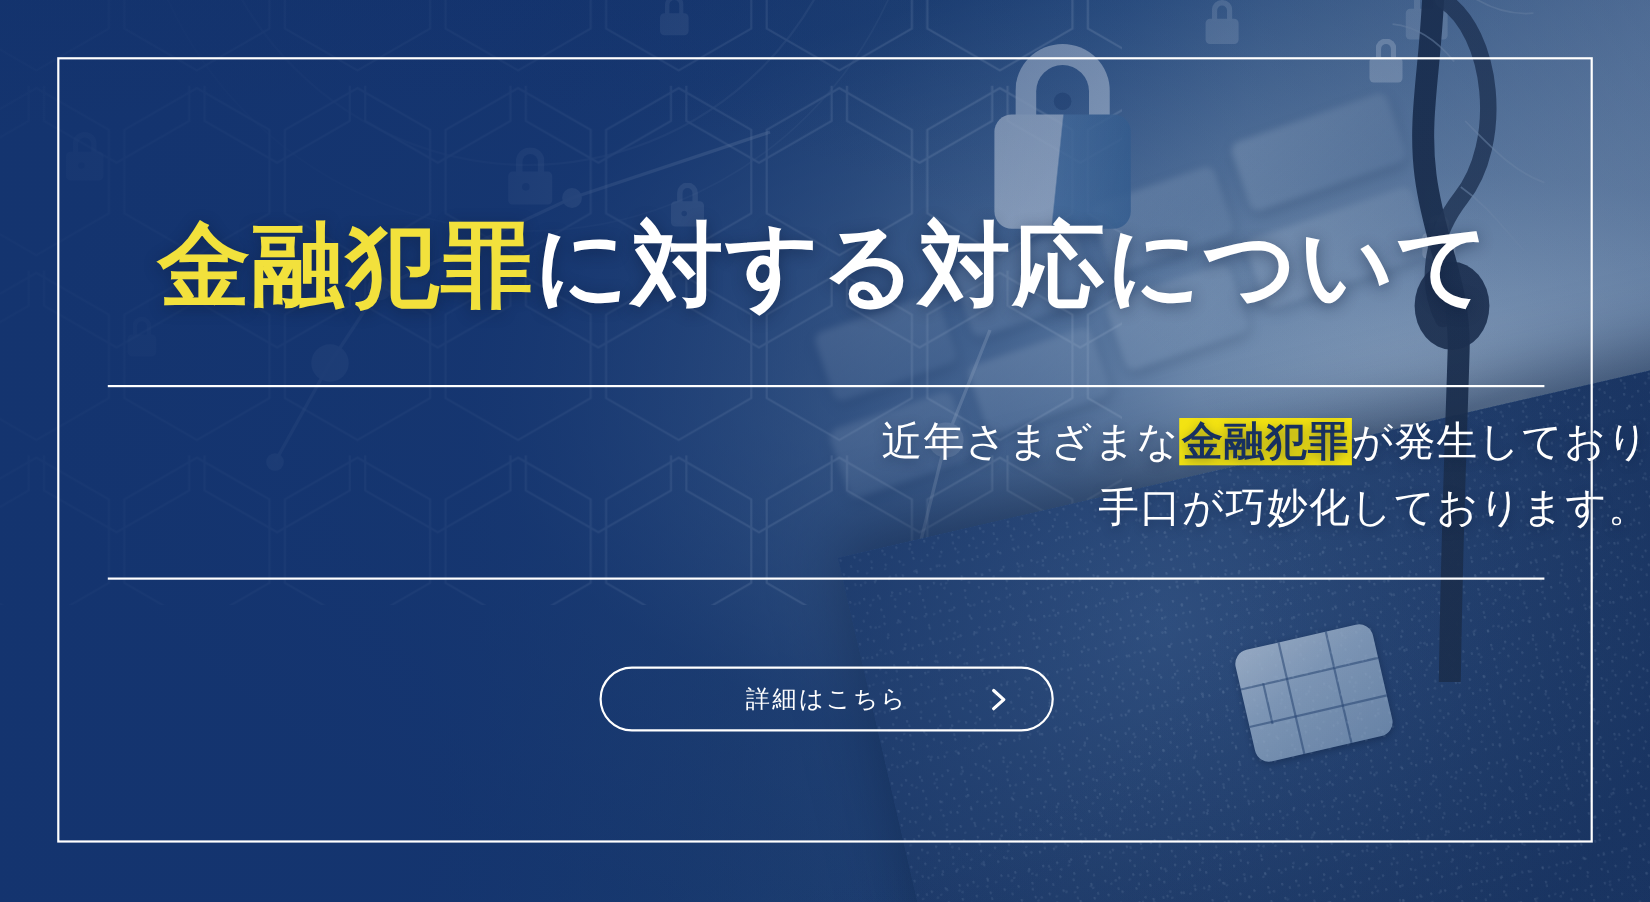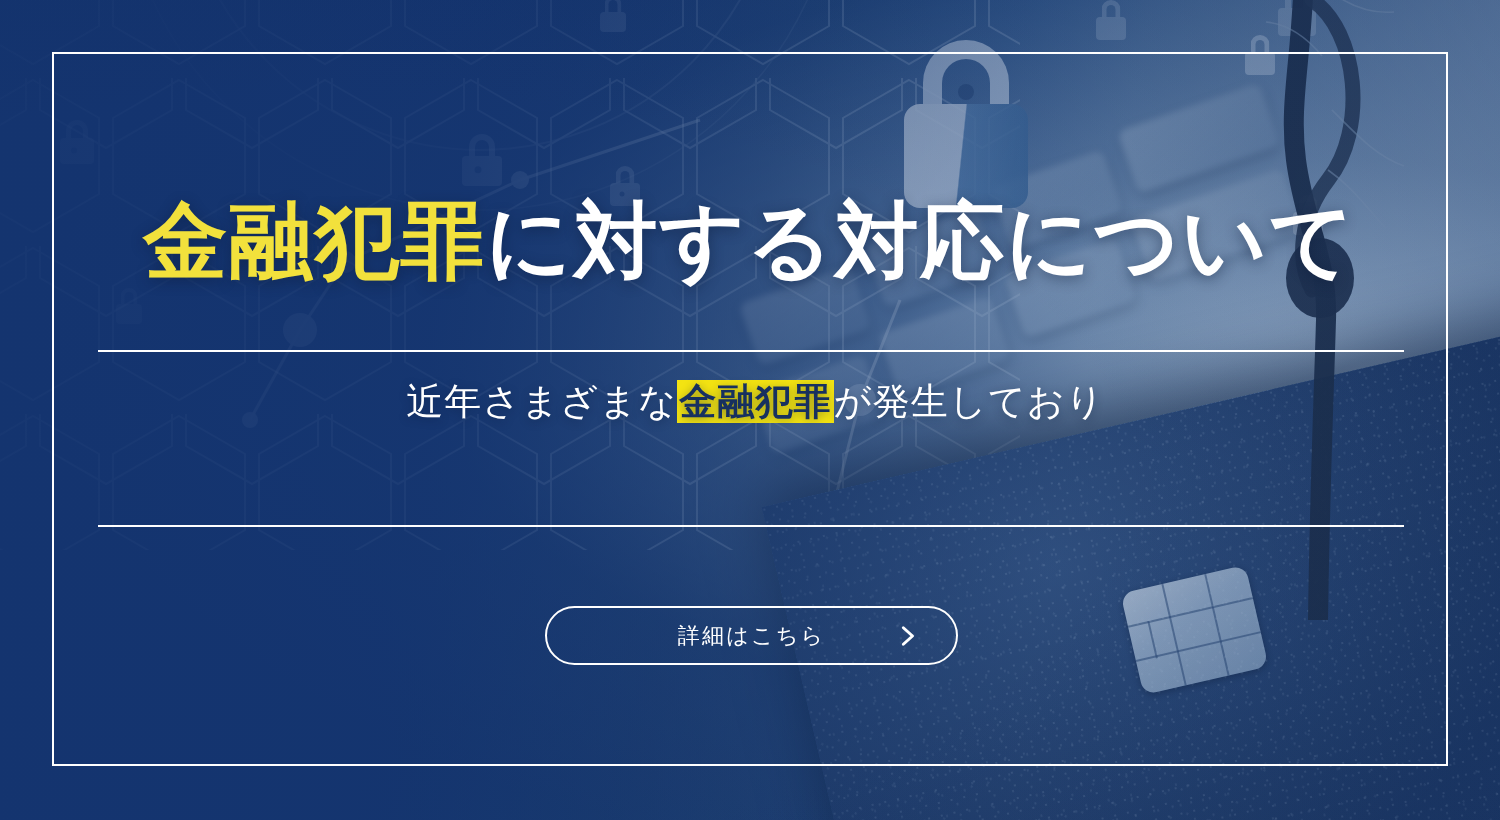--- a/index.html
+++ b/index.html
@@ -122,21 +122,21 @@
   .headline .hl{ color:#f2e13c; }
 
   .rule{
     position:absolute; height:2px; background:#ffffff; left:98px; width:1306px;
   }
   .rule.top{ top:350px; }
   .rule.bottom{ top:525px; }
 
   .lead{
     position:absolute; left:0; right:0; top:372px;
-    text-align:center; color:#ffffff;
+    text-align:right; color:#ffffff;
     font-size:37px; line-height:1.62; letter-spacing:.03em;
     text-shadow:0 2px 10px rgba(10,24,54,.40);
     padding-left:11px;
   }
   .lead .mark{
     background:#f3e312; color:#17305f; padding:1px 2px; font-weight:bold;
     box-decoration-break:clone; -webkit-box-decoration-break:clone;
   }
 
   .cta{
@@ -279,20 +279,21 @@
   <div class="content">
 
     <h1 class="headline">
       <span class="hl">金融犯罪</span><span>に対する対応について</span>
     </h1>
 
     <div class="rule top"></div>
 
     <p class="lead">
       <span>近年さまざまな</span><span class="mark">金融犯罪</span><span>が発生しており</span><br>
+      <span>手口が巧妙化しております。</span>
     </p>
 
     <div class="rule bottom"></div>
 
     <a class="cta" href="#">
       <span class="cta-label">詳細はこちら</span>
       <svg class="cta-arrow" viewBox="0 0 24 24">
         <path d="M8 3 L18 12 L8 21" fill="none" stroke="#ffffff" stroke-width="3.2" stroke-linecap="round" stroke-linejoin="round"></path>
       </svg>
     </a>

